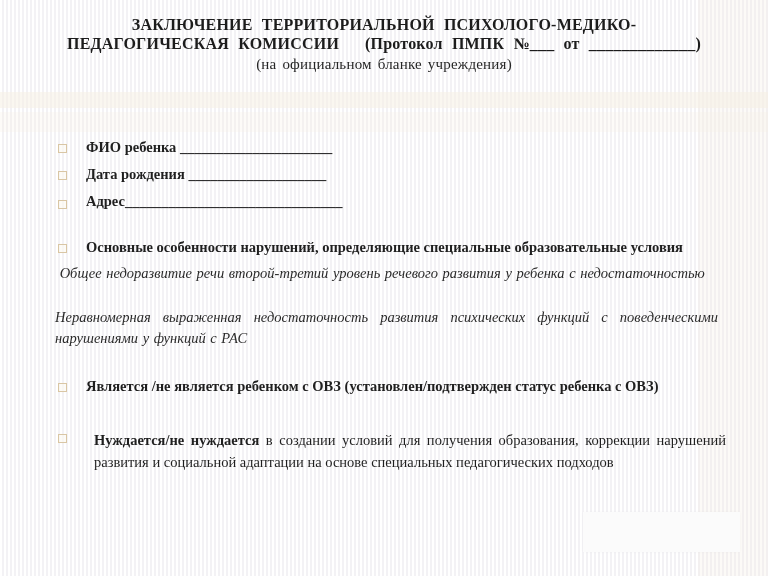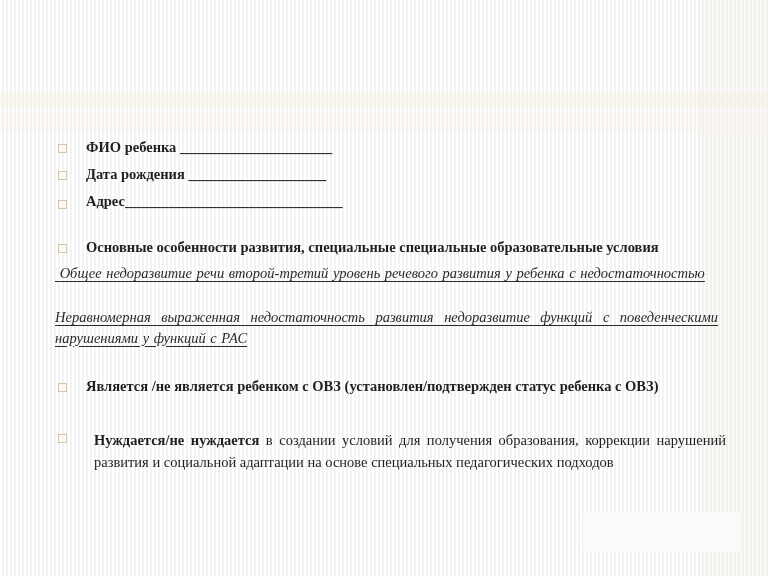--- a/index.html
+++ b/index.html
@@ -29,65 +29,70 @@
   .sq  { flex:none; width:7px; height:7px; border:1px solid #d9c6a4;
          background:rgba(252,248,240,0.6); margin:5px 0 0 3px; }
   .row-text { margin-left:19px; font-weight:bold; font-size:14.5px;
               line-height:17px; color:#1f1f1f; }
   .r-fio   { top:139px; } .r-dob { top:166px; } .r-addr { top:193px;align-items:center; }
   .r-head  { top:239px; } .r-ovz { top:378px;justify-content:center; } .r-needs { top:429px; }
 
   .diag { position:absolute; left:55px; width:663px; font-style:italic;
           font-size:14.5px; line-height:20.5px; color:#2a2a2a; word-spacing:1px; }
   .diag1 { top:263px; } .diag2 { top:307px; }
-  .d-line { display:block; text-decoration:underline; text-underline-offset:3px;
+  .d-line { display:block; text-underline-offset:3px;
             white-space:pre-wrap; }
   .justify-full { white-space:normal; text-align:justify; text-align-last:justify; }
 
   .needs-text { margin-left:27px; width:632px; font-size:14.5px; line-height:22px;
                 text-align:justify; font-weight:normal; color:#1f1f1f; }
   .needs-text .lead { font-weight:bold; }
 </style>
 </head>
 <body>
 
 <div class="slide">
 
   <div class="band band-top"></div>
   <div class="band band-top2"></div>
   <div class="band-right"></div>
   <div class="white-box"></div>
 
+  <div class="title-wrap">
+    <div>ЗАКЛЮЧЕНИЕ ТЕРРИТОРИАЛЬНОЙ ПСИХОЛОГО-МЕДИКО-</div>
+    <div><span>ПЕДАГОГИЧЕСКАЯ КОМИССИИ</span><span class="title-line2-right">(Протокол ПМПК №___ от _____________)</span></div>
+    <div class="subtitle">(на официальном бланке учреждения)</div>
+  </div>
 
   <div class="row r-dob">
     <span class="sq"></span>
     <span class="row-text">Дата рождения ___________________</span>
   </div>
 
   <div class="row r-fio">
     <span class="sq"></span>
     <span class="row-text">ФИО ребенка _____________________</span>
   </div>
 
   <div class="row r-addr">
     <span class="sq"></span>
     <span class="row-text">Адрес______________________________</span>
   </div>
 
   <div class="row r-head">
     <span class="sq"></span>
-    <span class="row-text">Основные особенности развития, специальные специальные образовательные условия</span>
+    <span class="row-text">Основные особенности нарушений, определяющие специальные образовательные условия</span>
   </div>
 
   <div class="diag diag1">
     <span class="d-line"> Общее недоразвитие речи второй-третий уровень речевого развития у ребенка с недостаточностью</span>
   </div>
 
   <div class="diag diag2">
-    <span class="d-line justify-full">Неравномерная выраженная недостаточность развития недоразвитие функций с поведенческими</span>
+    <span class="d-line justify-full">Неравномерная выраженная недостаточность развития психических функций с поведенческими</span>
     <span class="d-line">нарушениями у функций с РАС</span>
   </div>
 
   <div class="row r-ovz">
     <span class="sq"></span>
     <span class="row-text">Является /не является ребенком с ОВЗ (установлен/подтвержден статус ребенка с ОВЗ)</span>
   </div>
 
   <div class="row r-needs">
     <span class="sq"></span>

